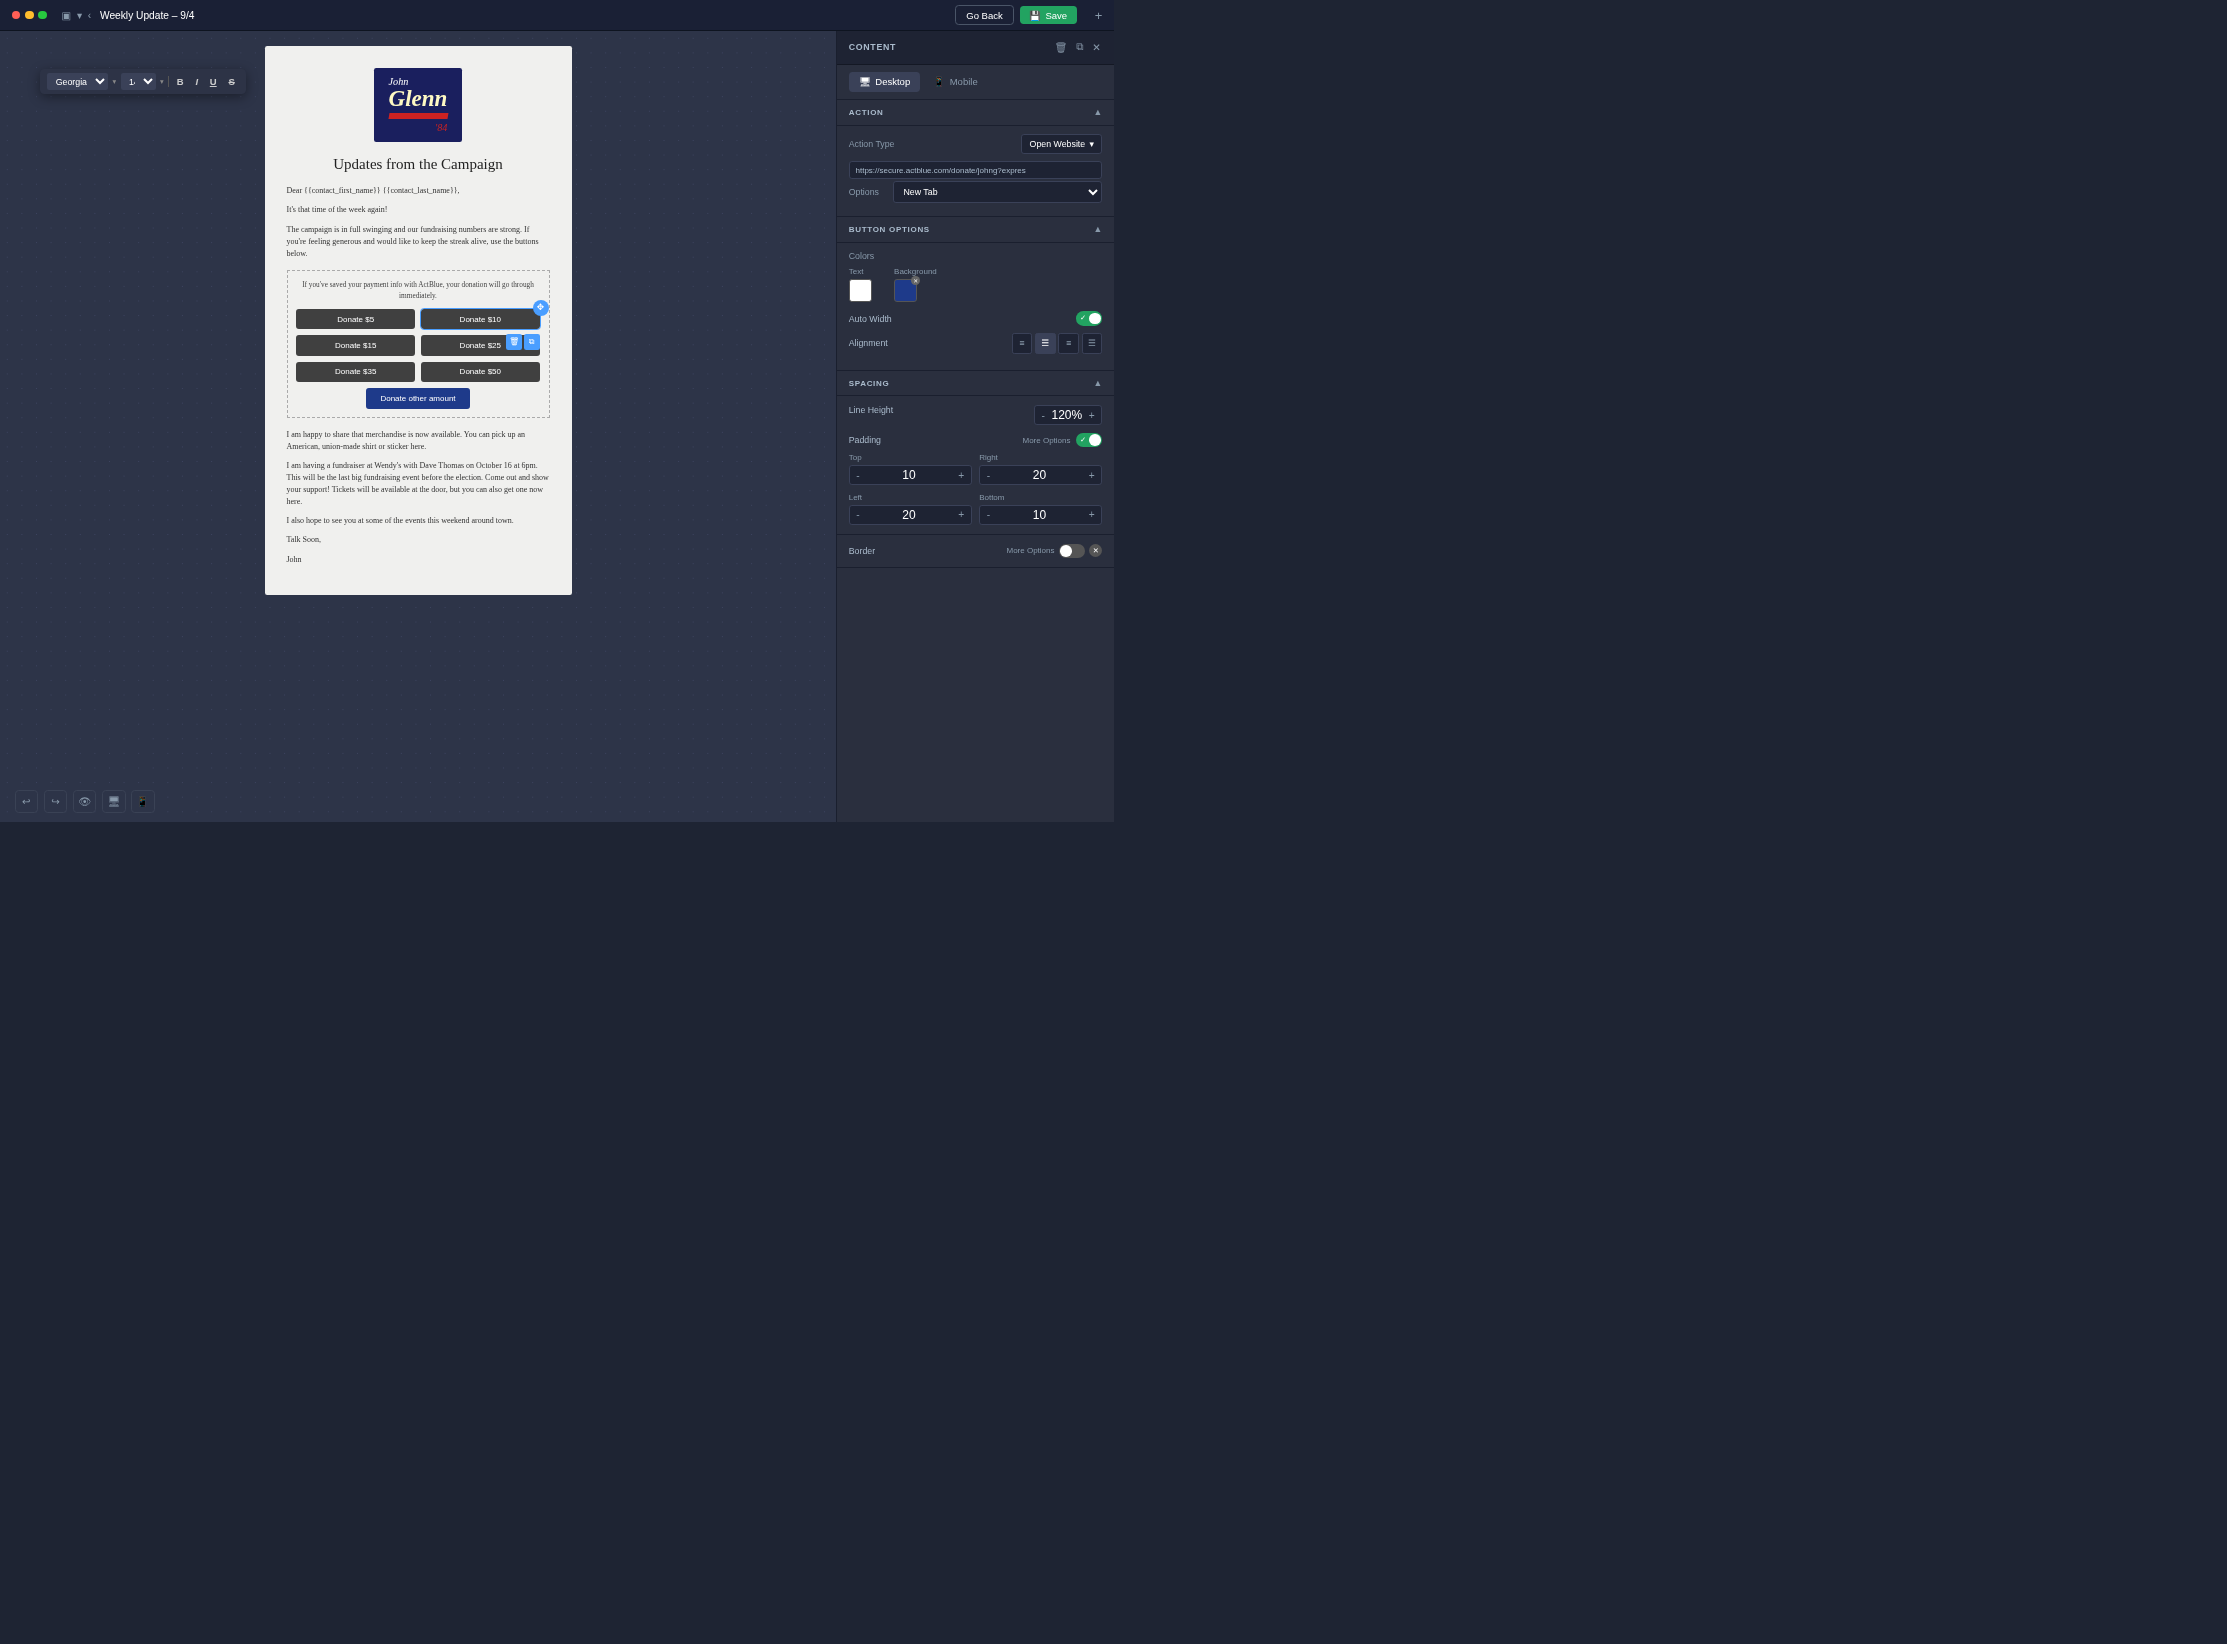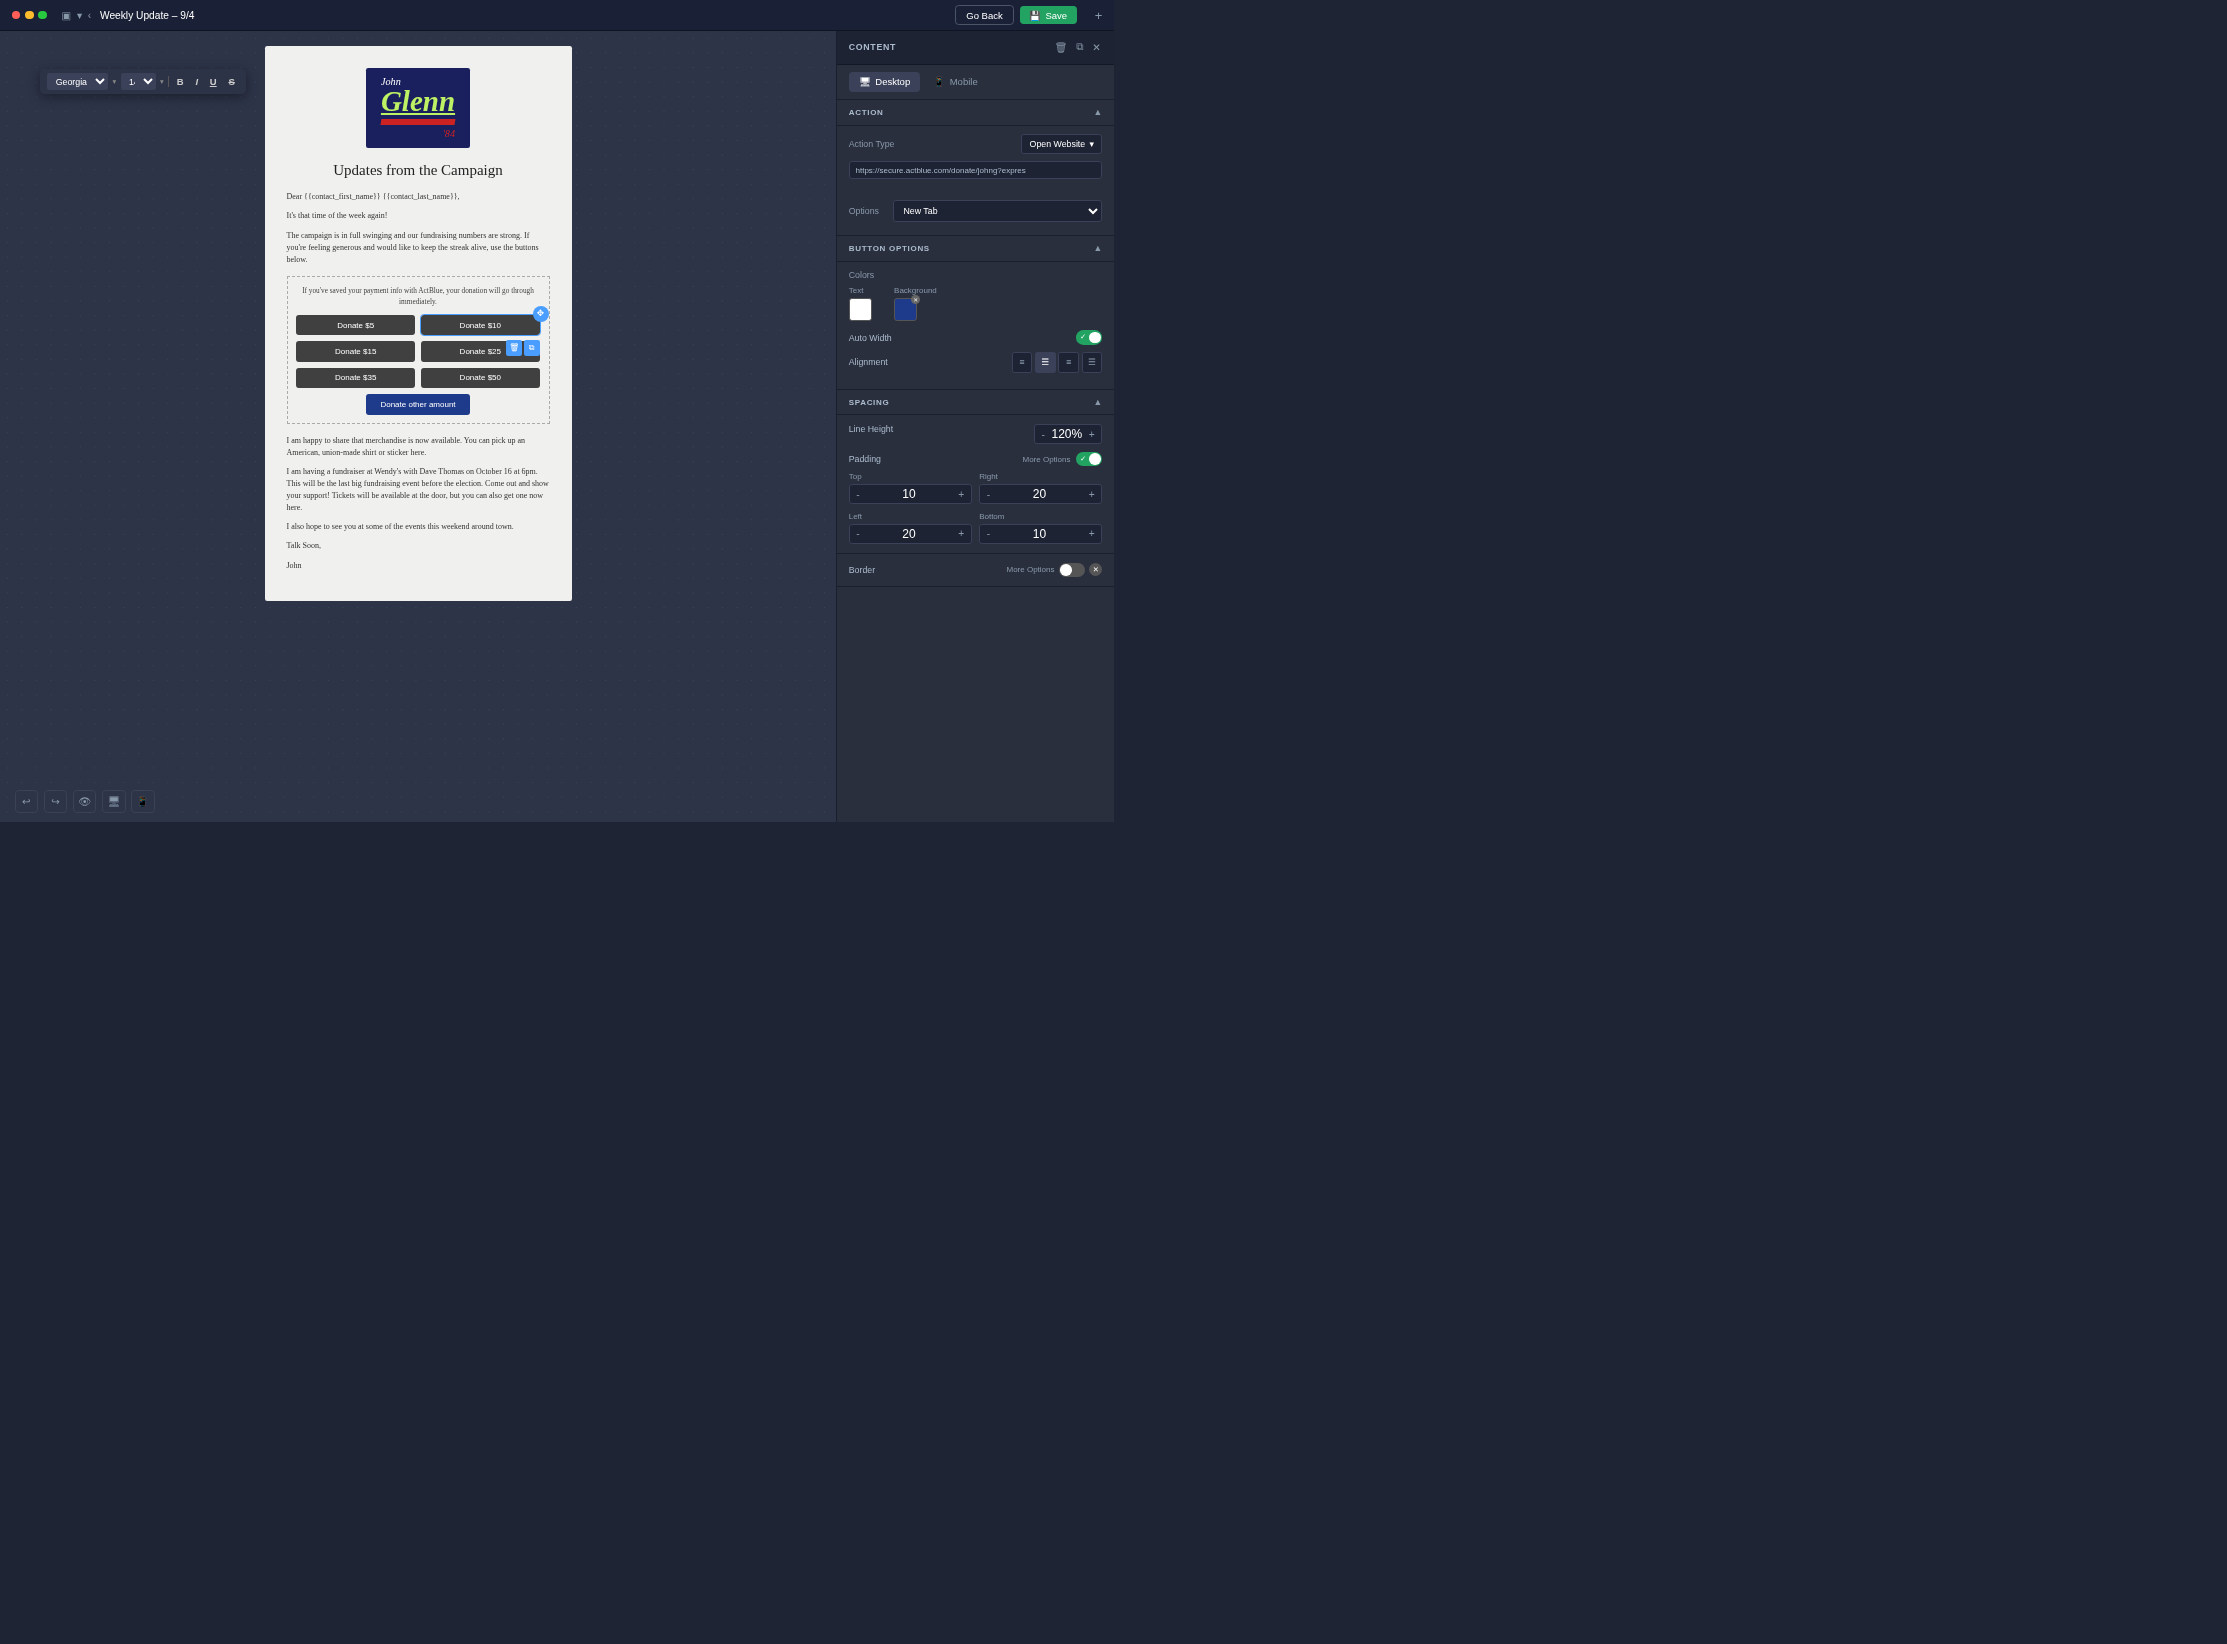--- a/index.html
+++ b/index.html
@@ -123,27 +123,26 @@
       position: relative;
     }
     .logo-john {
       color: #ffffff;
       font-size: 10.2px;
       font-style: italic;
       display: block;
       text-align: left;
     }
     .logo-glenn {
-      color: #bef264;
-      font-size: 29px;
+      color: #fef9c3;
+      font-size: 23px;
       font-weight: 900;
       font-style: italic;
       display: block;
       line-height: 1;
-      text-decoration: underline;
     }
     .logo-bar {
       background: #cc2222;
       height: 5.8px;
       margin: 2.9px 0;
       transform: skewX(-10deg);
     }
     .logo-84 {
       color: #cc2222;
       font-size: 10.2px;
@@ -444,21 +443,21 @@
       gap: 4.4px;
     }
     .url-input {
       background: #1e2333;
       border: 0.7px solid #3a4158;
       border-radius: 2.9px;
       color: #aabbcc;
       font-size: 8px;
       padding: 3.7px 5.8px;
       width: 100%;
-      margin-bottom: 21px;
+      margin-bottom: 2px;
     }
     .target-row {
       display: flex;
       align-items: center;
       margin-bottom: 4.4px;
     }
     .target-label {
       color: #8899aa;
       font-size: 8.8px;
       width: 44px;

